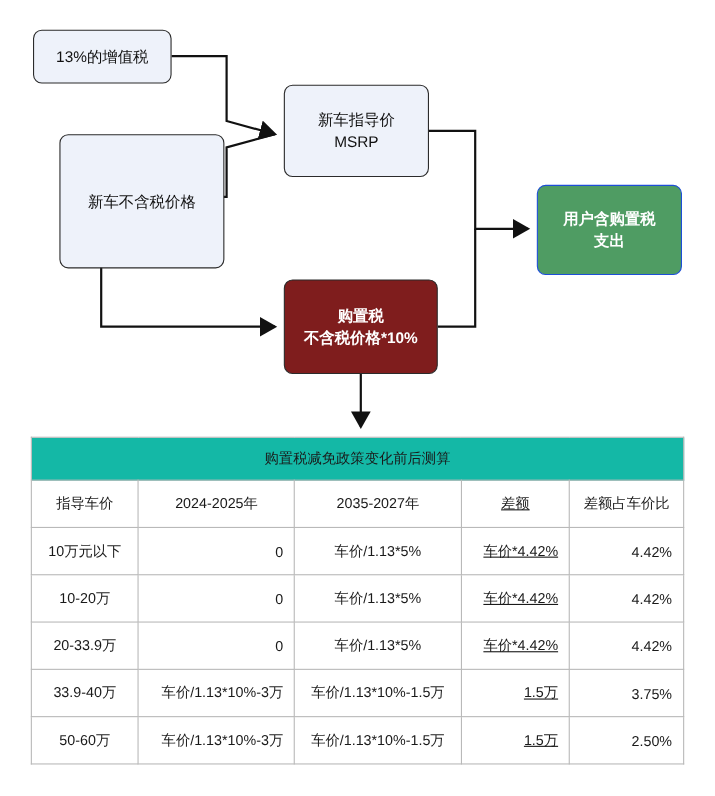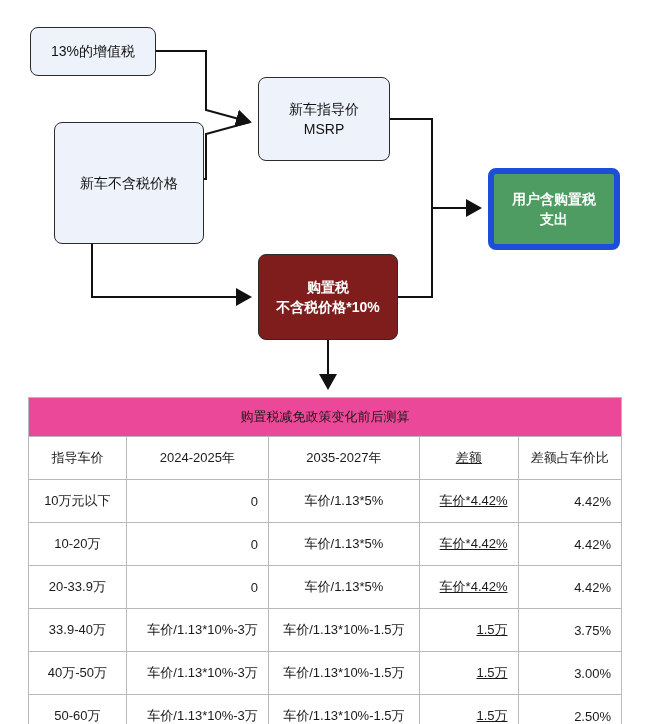--- a/index.html
+++ b/index.html
@@ -46,21 +46,21 @@
   }
   .node-red {
     background: #7f1d1d;
     border: 1px solid #2b2b2b;
     color: #ffffff;
     font-size: 14px;
     font-weight: bold;
   }
   .node-green {
     background: #4f9c63;
-    border: 6px solid #1d4ed8;
+    border: 1px solid #1d4ed8;
     color: #ffffff;
     font-size: 14px;
     font-weight: bold;
   }
   .node .lines {
     padding: 0 8px;
   }
   .node .lines div {
     white-space: nowrap;
   }
@@ -84,21 +84,21 @@
     width: 100%;
     font-size: 13px;
   }
   table.calc td, table.calc th {
     border: 1px solid #b9b9b9;
     height: 38px;
     padding: 2px 10px;
     font-weight: normal;
   }
   table.calc tr.title-row td {
-    background: #ec4899;
+    background: #14b8a6;
     text-align: center;
     height: 34px;
     font-size: 13px;
   }
   table.calc tr.head-row td {
     text-align: center;
   }
   table.calc td.c-cat { text-align: center; width: 100px; }
   table.calc td.c-a   { text-align: right;  width: 140px; }
   table.calc td.c-b   { text-align: center;  width: 148px; }
@@ -203,27 +203,20 @@
           <td class="c-p">4.42%</td>
         </tr>
         <tr>
           <td class="c-cat">33.9-40万</td>
           <td class="c-a">车价/1.13*10%-3万</td>
           <td class="c-b">车价/1.13*10%-1.5万</td>
           <td class="c-d">1.5万</td>
           <td class="c-p">3.75%</td>
         </tr>
         <tr>
-          <td class="c-cat">40万-50万</td>
-          <td class="c-a">车价/1.13*10%-3万</td>
-          <td class="c-b">车价/1.13*10%-1.5万</td>
-          <td class="c-d">1.5万</td>
-          <td class="c-p">3.00%</td>
-        </tr>
-        <tr>
           <td class="c-cat">50-60万</td>
           <td class="c-a">车价/1.13*10%-3万</td>
           <td class="c-b">车价/1.13*10%-1.5万</td>
           <td class="c-d">1.5万</td>
           <td class="c-p">2.50%</td>
         </tr>
       </tbody>
     </table>
   </div>
 

